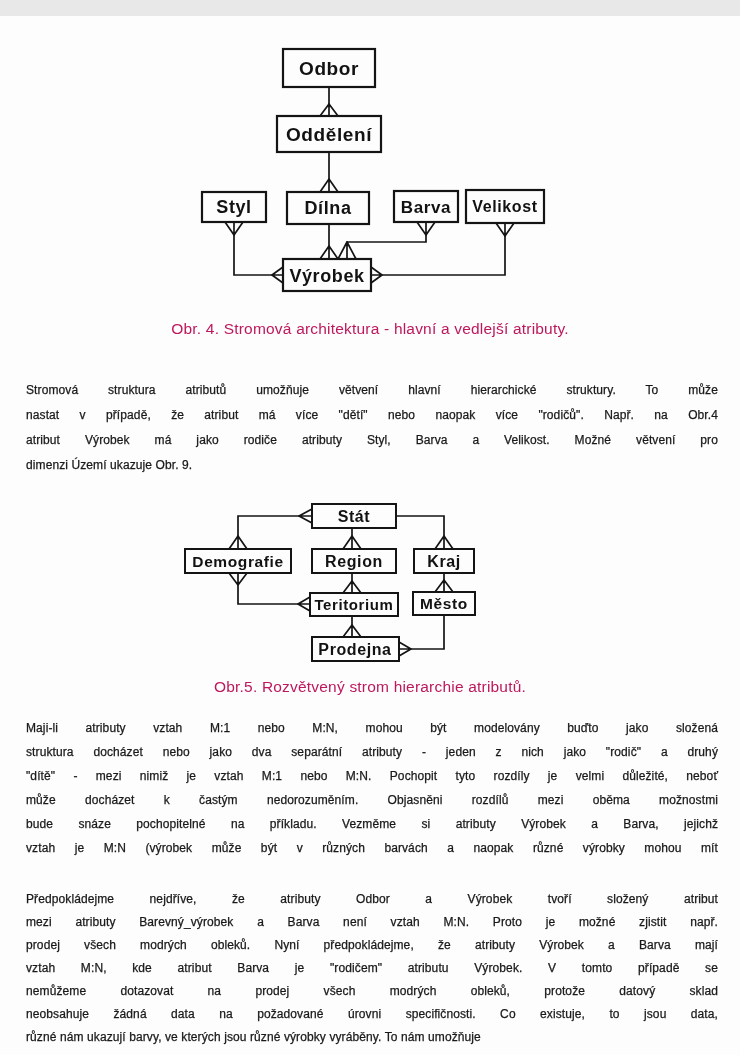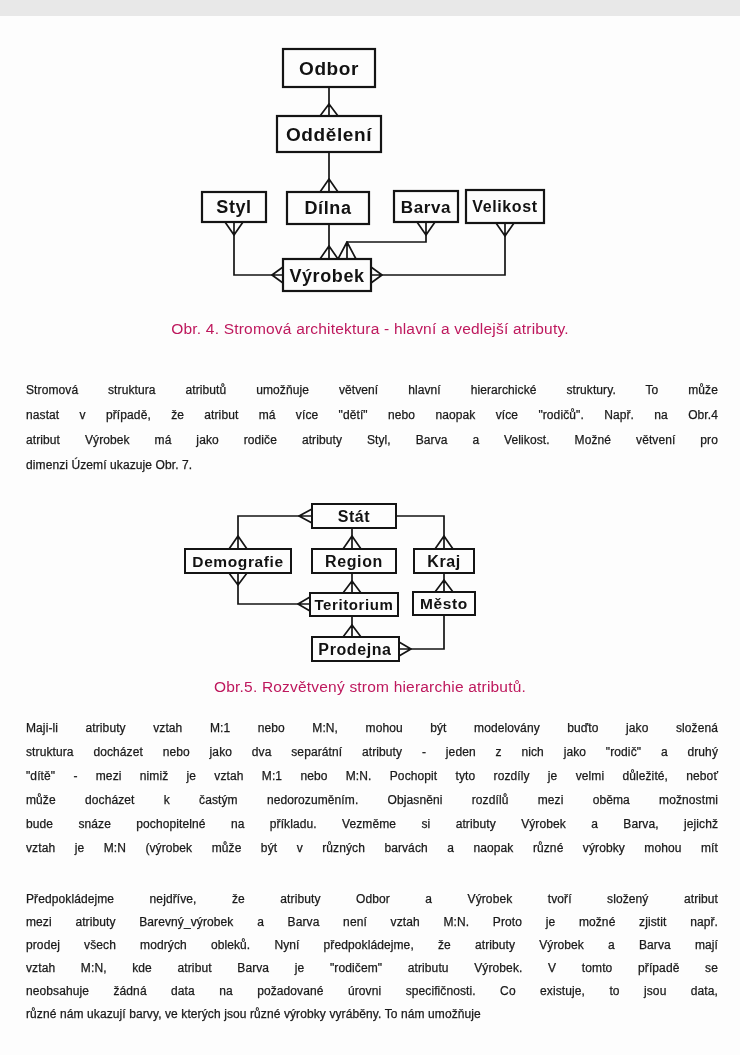--- a/index.html
+++ b/index.html
@@ -98,21 +98,21 @@
     </g>
   </svg>
 
   <div id="cap4" class="caption">Obr. 4. Stromová architektura - hlavní a vedlejší atributy.</div>
 
   <div id="p1" class="para">
 
   <div class="tline">Stromová struktura atributů umožňuje větvení hlavní hierarchické struktury. To může</div>
       <div class="tline">nastat v případě, že atribut má více "dětí" nebo naopak více "rodičů". Např. na Obr.4</div>
       <div class="tline">atribut Výrobek má jako rodiče atributy Styl, Barva a Velikost. Možné větvení pro</div>
-      <div class="tline last">dimenzi Území ukazuje Obr. 7.</div>
+      <div class="tline last">dimenzi Území ukazuje Obr. 9.</div>
     </div>
 
   <svg id="fig5" class="fig" viewBox="0 455 740 200">
     <g>
 
       <path d="M299 500 L312 493 M299 500 L312 500 M299 500 L312 507"></path>
       <path d="M299 500 H238 V520"></path>
       <path d="M238 520 L229 533 M238 520 L238 533 M238 520 L247 533"></path>
 
       <path d="M352 512 V520"></path>
@@ -178,17 +178,18 @@
       <div class="tline">bude snáze pochopitelné na příkladu. Vezměme si atributy Výrobek a Barva, jejichž</div>
       <div class="tline">vztah je M:N (výrobek může být v různých barvách a naopak různé výrobky mohou mít</div>
     </div>
 
   <div id="p3" class="para">
 
   <div class="tline">Předpokládejme nejdříve, že atributy Odbor a Výrobek tvoří složený atribut</div>
       <div class="tline">mezi atributy Barevný_výrobek a Barva není vztah M:N. Proto je možné zjistit např.</div>
       <div class="tline">prodej všech modrých obleků. Nyní předpokládejme, že atributy Výrobek a Barva mají</div>
       <div class="tline">vztah M:N, kde atribut Barva je "rodičem" atributu Výrobek. V tomto případě se</div>
+      <div class="tline">nemůžeme dotazovat na prodej všech modrých obleků, protože datový sklad</div>
       <div class="tline">neobsahuje žádná data na požadované úrovni specifičnosti. Co existuje, to jsou data,</div>
       <div class="tline last">různé nám ukazují barvy, ve kterých jsou různé výrobky vyráběny. To nám umožňuje</div>
     </div>
 
 </div>
 
 </body></html>

